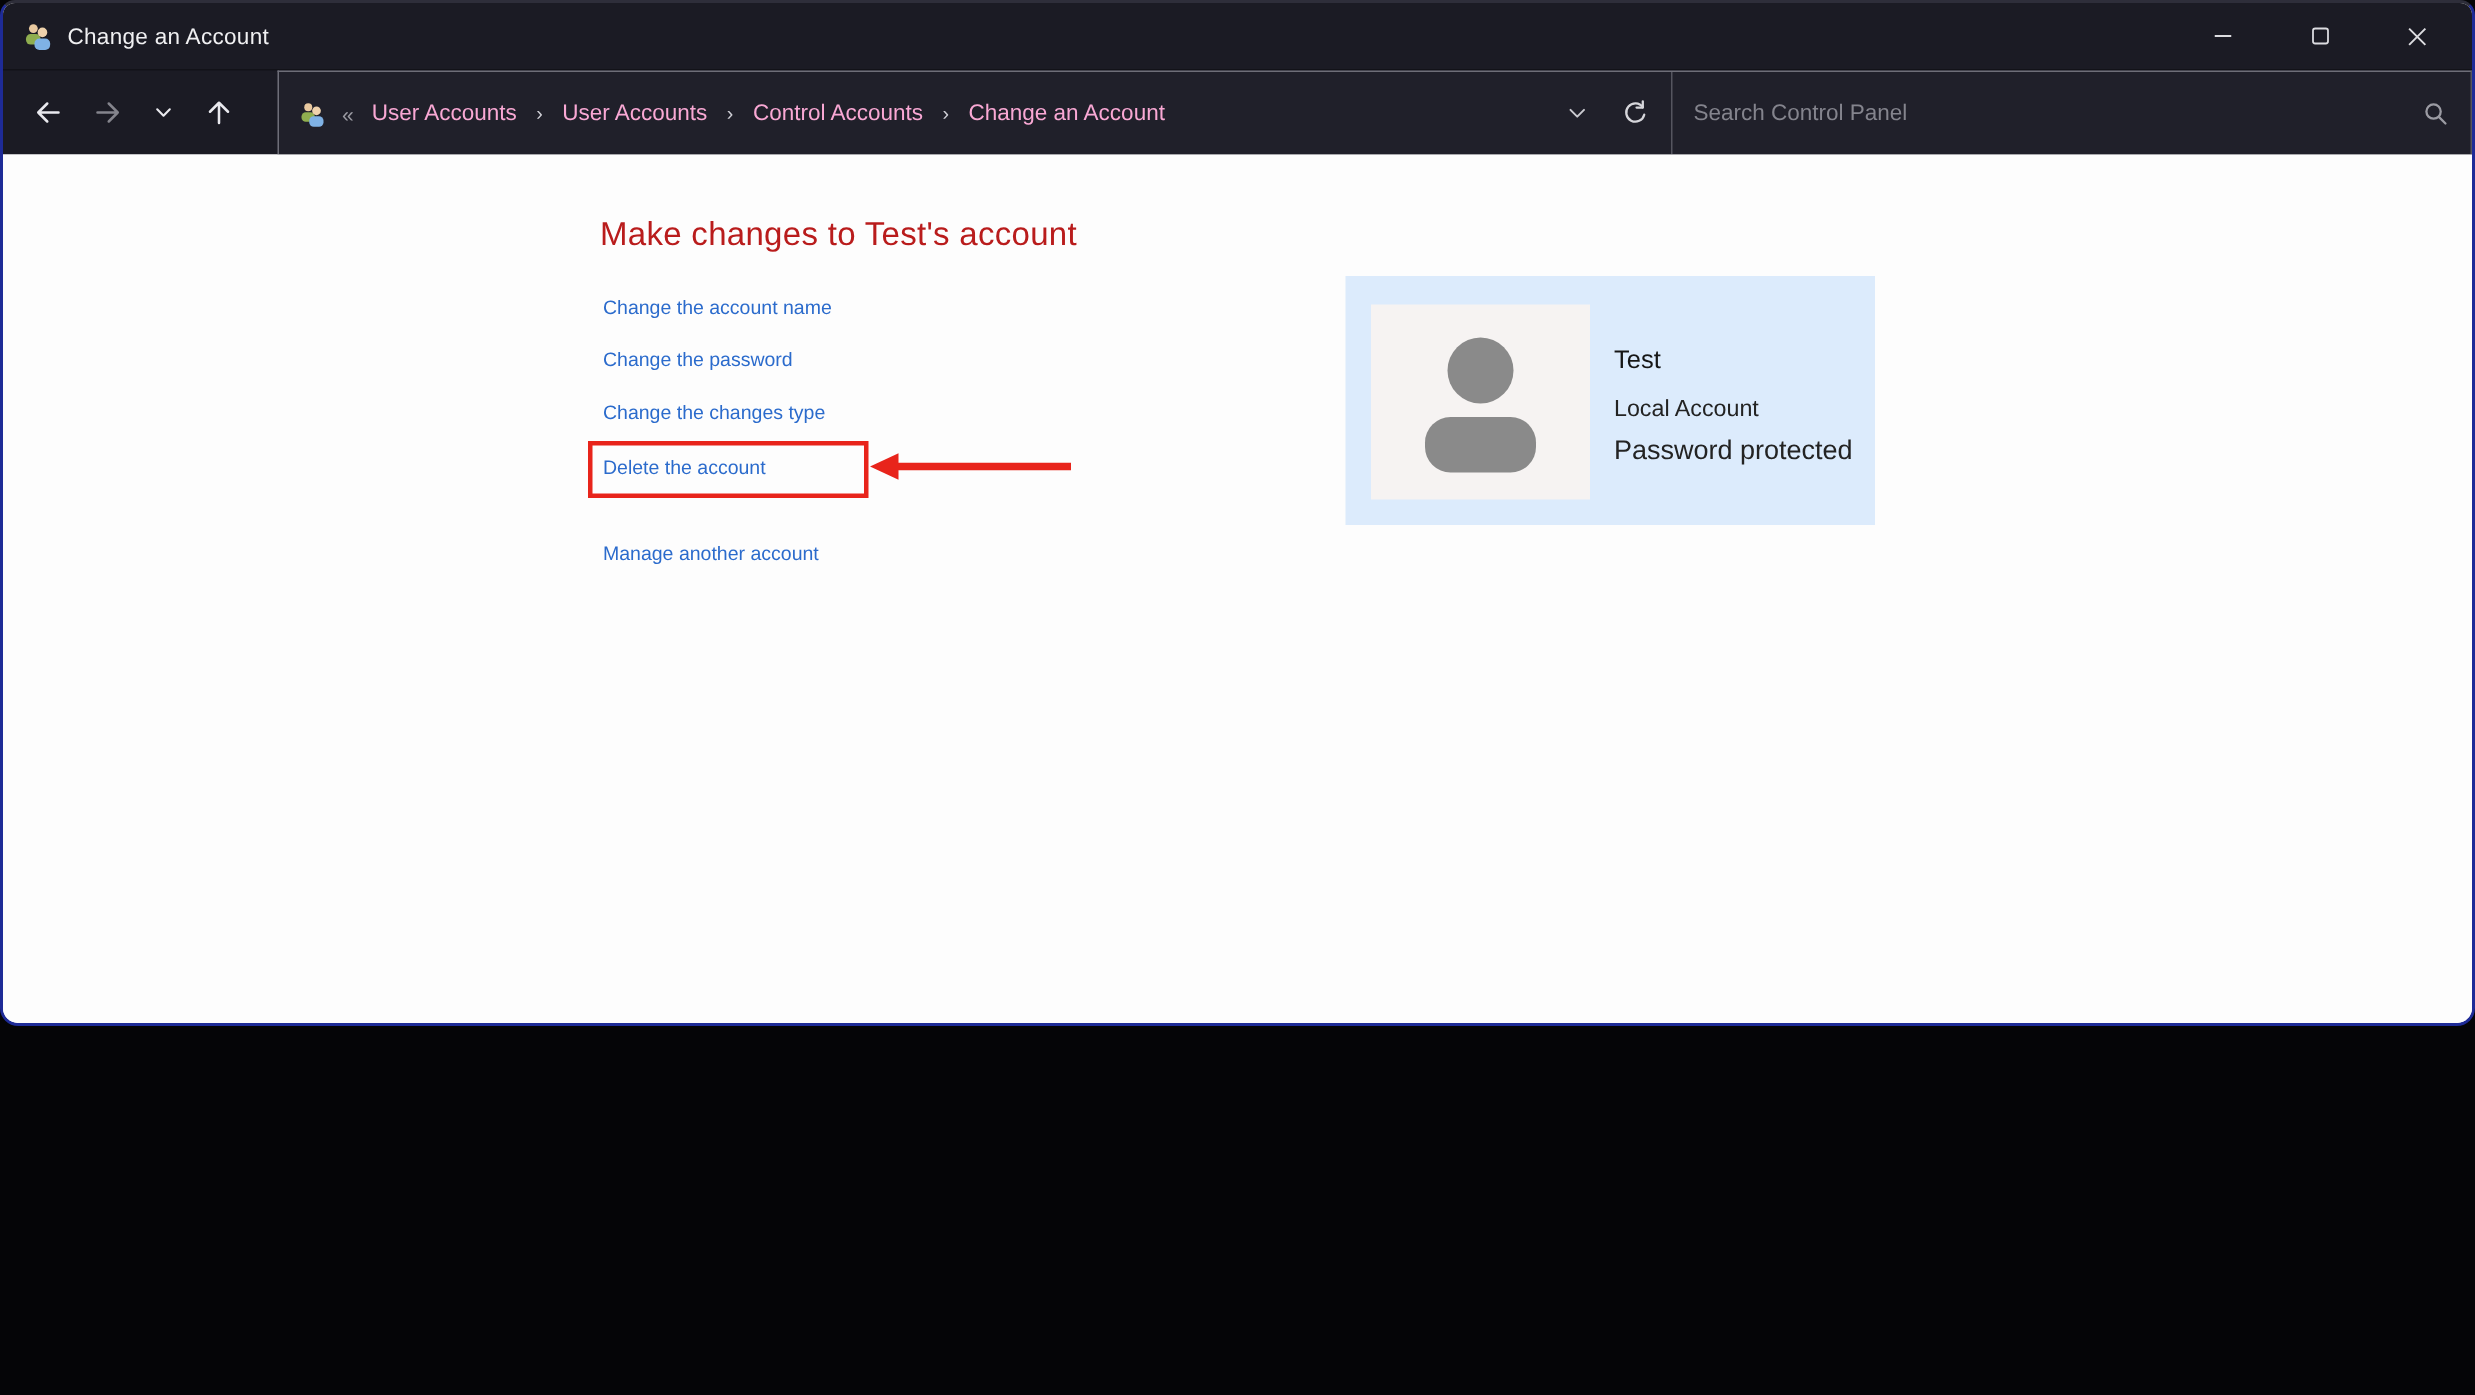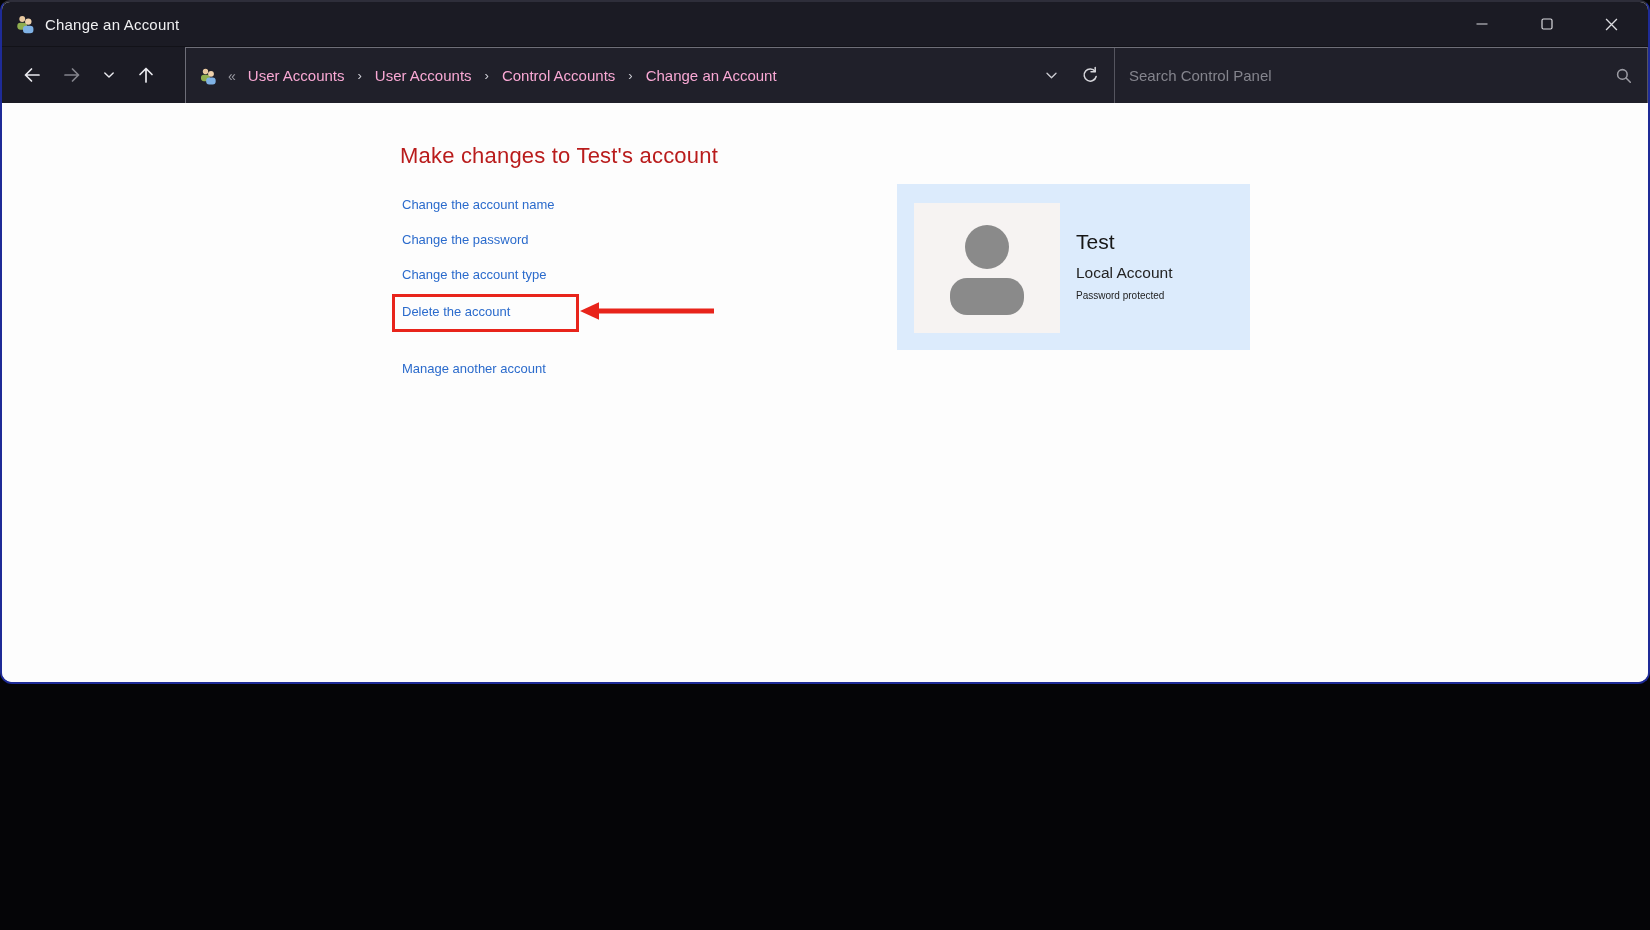--- a/index.html
+++ b/index.html
@@ -70,23 +70,23 @@
 
   
   .account-card{
     position:absolute; left:895px; top:81px; width:353px; height:166px;
     background:#dcebfc;
   }
   .avatar-tile{
     position:absolute; left:17px; top:19px; width:146px; height:130px;
     background:#f6f3f2;
   }
-  .account-name{ position:absolute; left:179px; top:46px; font-size:21px; color:#161616; }
+  .account-name{ position:absolute; left:179px; top:46px; font-size:17px; color:#161616; }
   .account-type{ position:absolute; left:179px; top:80px; font-size:15.5px; color:#232323; }
-  .account-status{ position:absolute; left:179px; top:106px; font-size:10px; color:#232323; }
+  .account-status{ position:absolute; left:179px; top:106px; font-size:18px; color:#232323; }
 
   
   .watermark{
     position:absolute; left:1423px; top:706px; display:flex; align-items:center;
     opacity:.93; filter:drop-shadow(3px 4px 3px rgba(110,110,110,.55));
   }
   .bracket{ width:17px; height:42px; }
   .bracket.left{ border-left:9px solid #e8697d; border-top:9px solid #e8697d; border-bottom:9px solid #e8697d; }
   .bracket.right{ border-right:9px solid #85c3ec; border-top:9px solid #85c3ec; border-bottom:9px solid #85c3ec; margin-left:5px; }
   .watermark-text{
@@ -193,21 +193,21 @@
       </div>
     </div>
   </div>
 
   <div class="content">
 
     <div class="page-heading">Make changes to Test's account</div>
 
     <a class="task-link link-0">Change the account name</a>
     <a class="task-link link-1">Change the password</a>
-    <a class="task-link link-2">Change the account type</a>
+    <a class="task-link link-2">Change the changes type</a>
     <a class="task-link link-3">Delete the account</a>
     <a class="task-link link-4">Manage another account</a>
 
     <div class="red-box"></div>
 
     <svg class="red-arrow" width="136" height="24" viewBox="0 0 136 24">
       <path d="M17 12 H134" stroke="#e8241b" stroke-width="5"></path>
       <polygon points="0,12 19,3.2 19,20.8" fill="#e8241b"></polygon>
     </svg>
 

